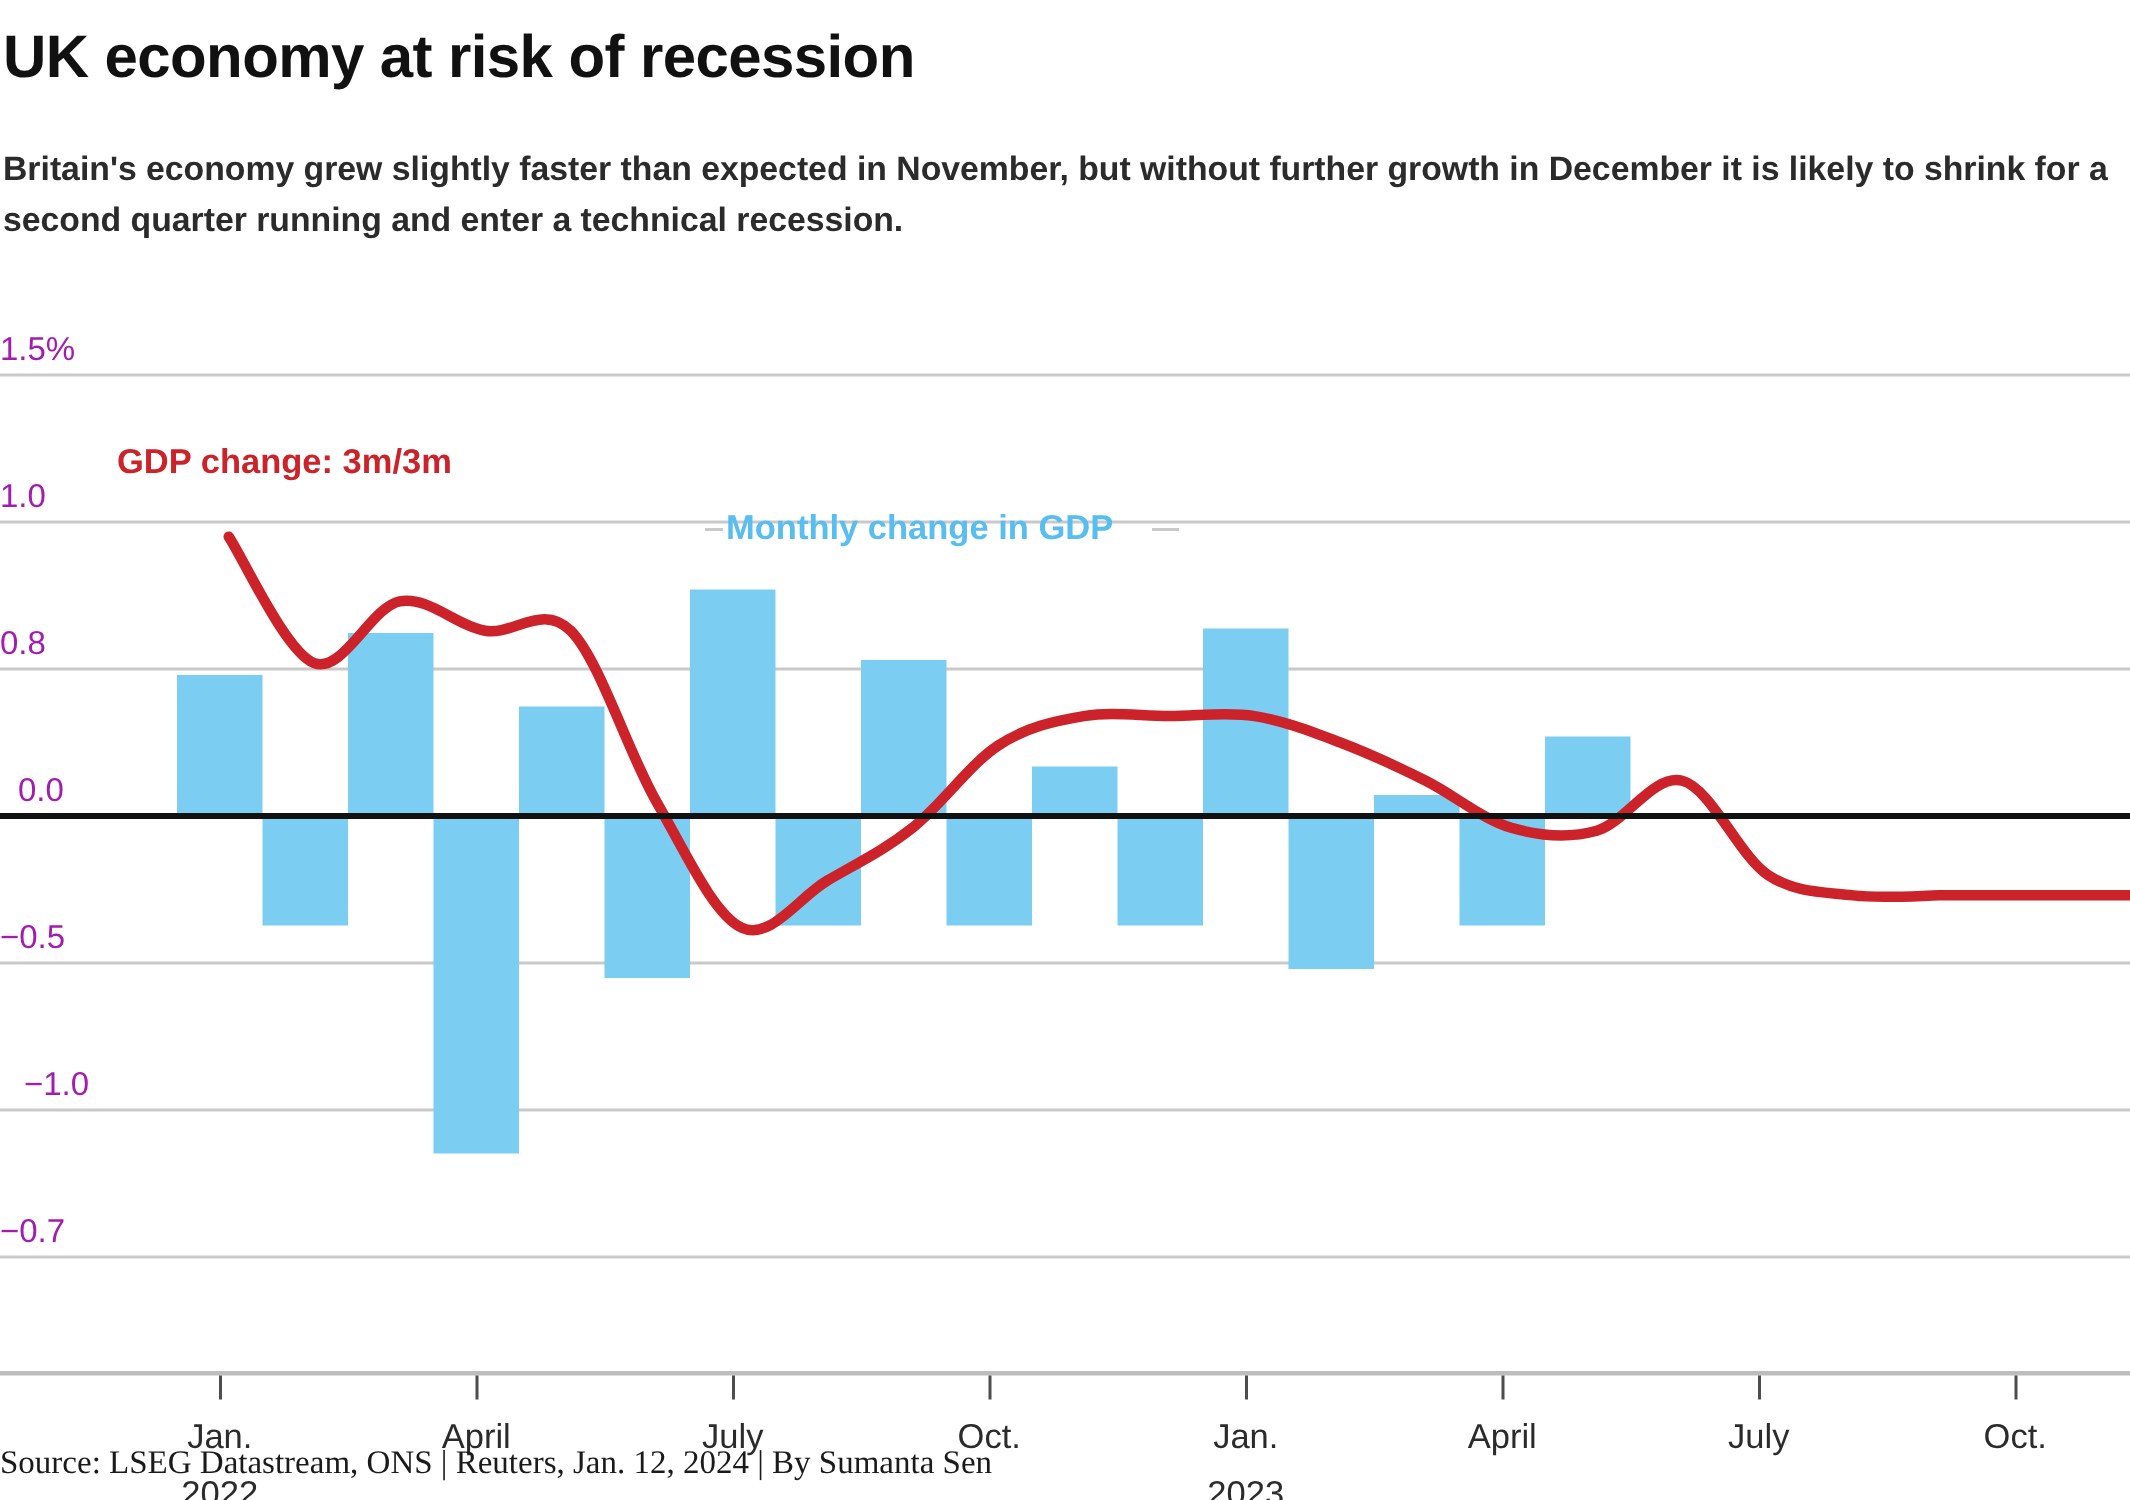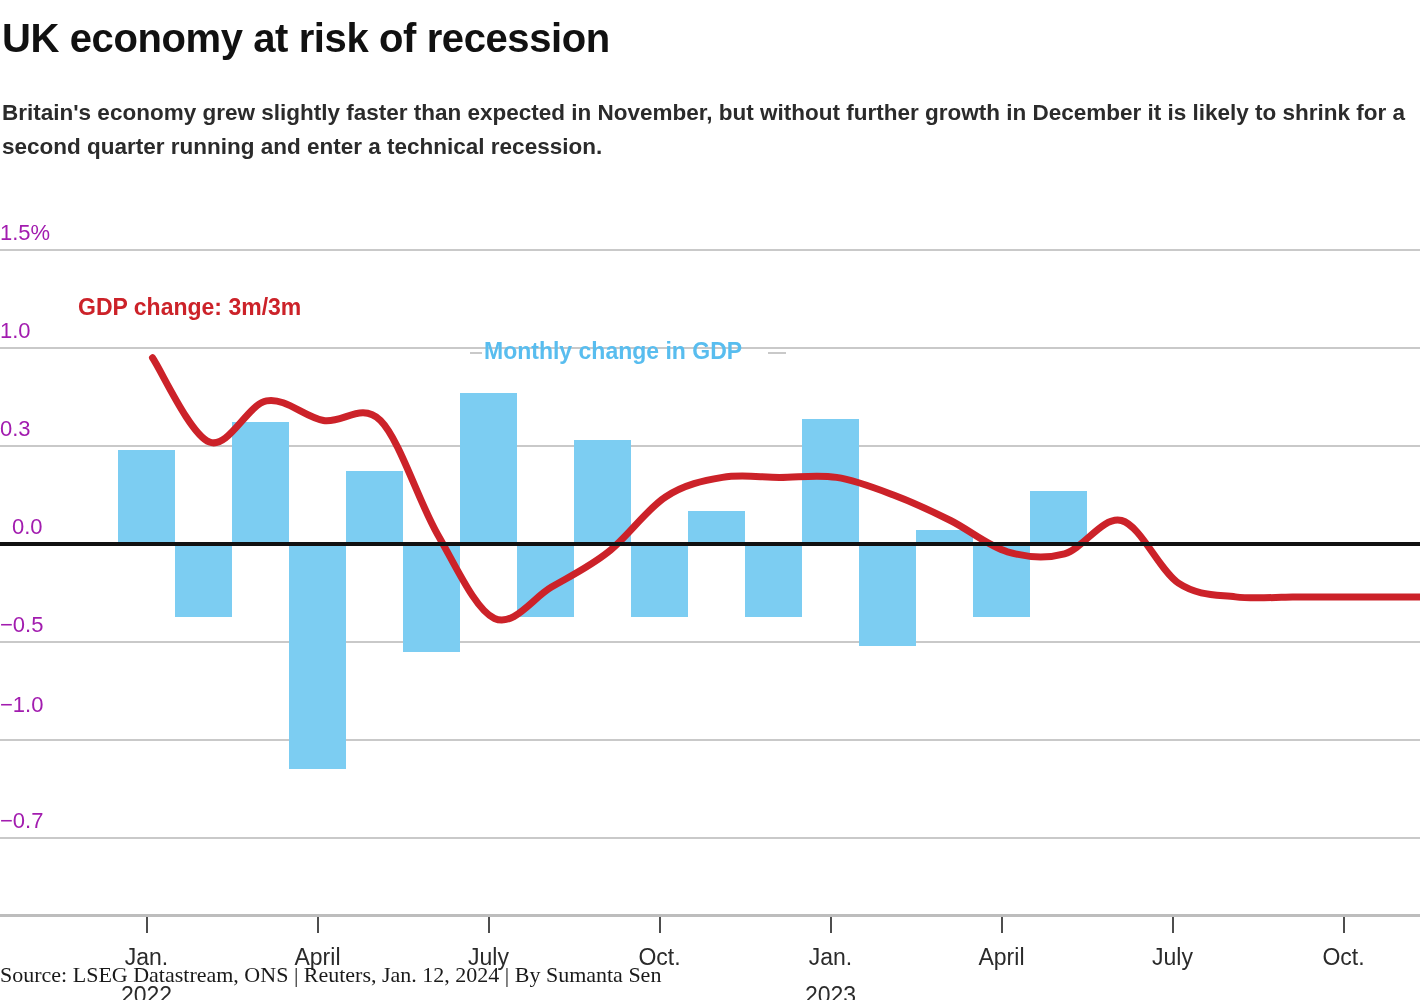--- a/index.html
+++ b/index.html
@@ -59,27 +59,27 @@
 
 <div id="plot">
   <svg id="linesvg" viewBox="0 0 1420 720" preserveAspectRatio="none">
       <path d="M 152.5 142.8 C 162.0 156.8, 190.5 219.9, 209.5 227.1 C 228.5 234.3, 247.5 189.5, 266.5 185.9 C 285.5 182.3, 304.5 202.3, 323.5 205.5 C 342.5 208.8, 361.5 186.6, 380.5 205.5 C 399.5 224.5, 418.5 286.2, 437.5 319.2 C 456.5 352.2, 475.5 394.7, 494.5 403.5 C 513.5 412.3, 532.5 383.2, 551.5 372.1 C 570.5 361.0, 589.5 351.9, 608.5 336.8 C 627.5 321.8, 646.5 294.4, 665.5 282.0 C 684.5 269.5, 703.5 265.6, 722.5 262.4 C 741.5 259.1, 760.5 262.4, 779.5 262.4 C 798.5 262.4, 817.5 259.4, 836.5 262.4 C 855.5 265.3, 874.5 272.8, 893.5 280.0 C 912.5 287.2, 931.5 296.0, 950.5 305.5 C 969.5 315.0, 988.5 331.3, 1007.5 336.8 C 1026.5 342.4, 1045.5 344.0, 1064.5 338.8 C 1083.5 333.6, 1102.5 300.6, 1121.5 305.5 C 1140.5 310.4, 1159.5 355.5, 1178.5 368.2 C 1197.5 380.9, 1216.5 379.6, 1235.5 381.9 C 1254.5 384.2, 1283.0 381.9, 1292.5 381.9 L 1420 381.9" fill="none" stroke="#cc2229" stroke-width="7" stroke-linecap="round" stroke-linejoin="round"></path>
     </svg>
 <div class="gridline" style="top: 34px;"></div>
     <div class="ylabel" style="top: 5px;">1.5%</div>
     <div class="gridline" style="top: 132px;"></div>
     <div class="ylabel" style="top: 103px;">1.0</div>
     <div class="gridline" style="top: 230px;"></div>
-    <div class="ylabel" style="top: 201px;">0.3</div>
+    <div class="ylabel" style="top: 201px;">0.8</div>
     <div class="zeroline" style="top: 327px;"></div>
     <div class="ylabel" style="top: 299px; padding-left: 12px;">0.0</div>
     <div class="gridline" style="top: 426px;"></div>
     <div class="ylabel" style="top: 397px;">−0.5</div>
     <div class="gridline" style="top: 524px;"></div>
-    <div class="ylabel" style="top: 477px;">−1.0</div>
+    <div class="ylabel" style="top: 495px; margin-left: 16px;">−1.0</div>
     <div class="gridline" style="top: 622px;"></div>
     <div class="ylabel" style="top: 593px;">−0.7</div>
     <div class="bar" style="left: 118px; width: 57px; top: 234.92px; height: 94.08px; background: rgb(124, 205, 242);"></div>
     <div class="bar" style="left: 175px; width: 57px; top: 329px; height: 72.52px; background: rgb(124, 205, 242);"></div>
     <div class="bar" style="left: 232px; width: 57px; top: 207.48px; height: 121.52px; background: rgb(124, 205, 242);"></div>
     <div class="bar" style="left: 289px; width: 57px; top: 329px; height: 225.4px; background: rgb(124, 205, 242);"></div>
     <div class="bar" style="left: 346px; width: 57px; top: 256.48px; height: 72.52px; background: rgb(124, 205, 242);"></div>
     <div class="bar" style="left: 403px; width: 57px; top: 329px; height: 107.8px; background: rgb(124, 205, 242);"></div>
     <div class="bar" style="left: 460px; width: 57px; top: 178.08px; height: 150.92px; background: rgb(124, 205, 242);"></div>
     <div class="bar" style="left: 517px; width: 57px; top: 329px; height: 72.52px; background: rgb(124, 205, 242);"></div>

